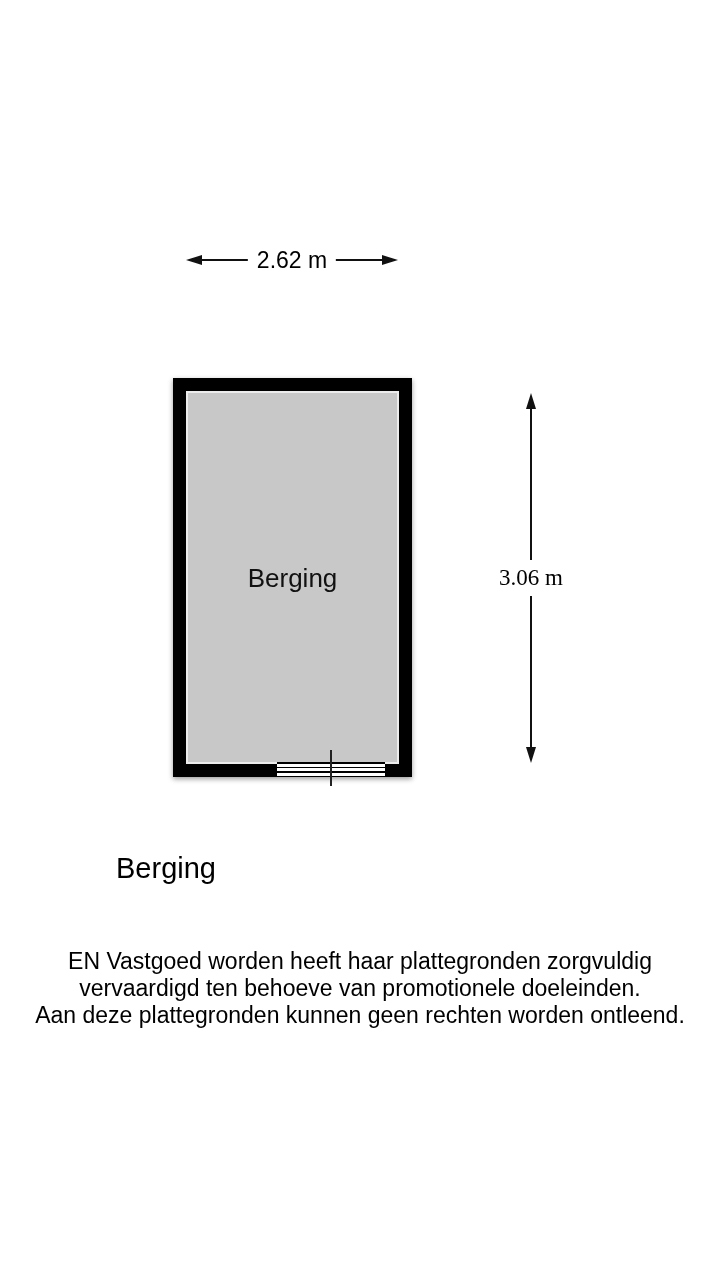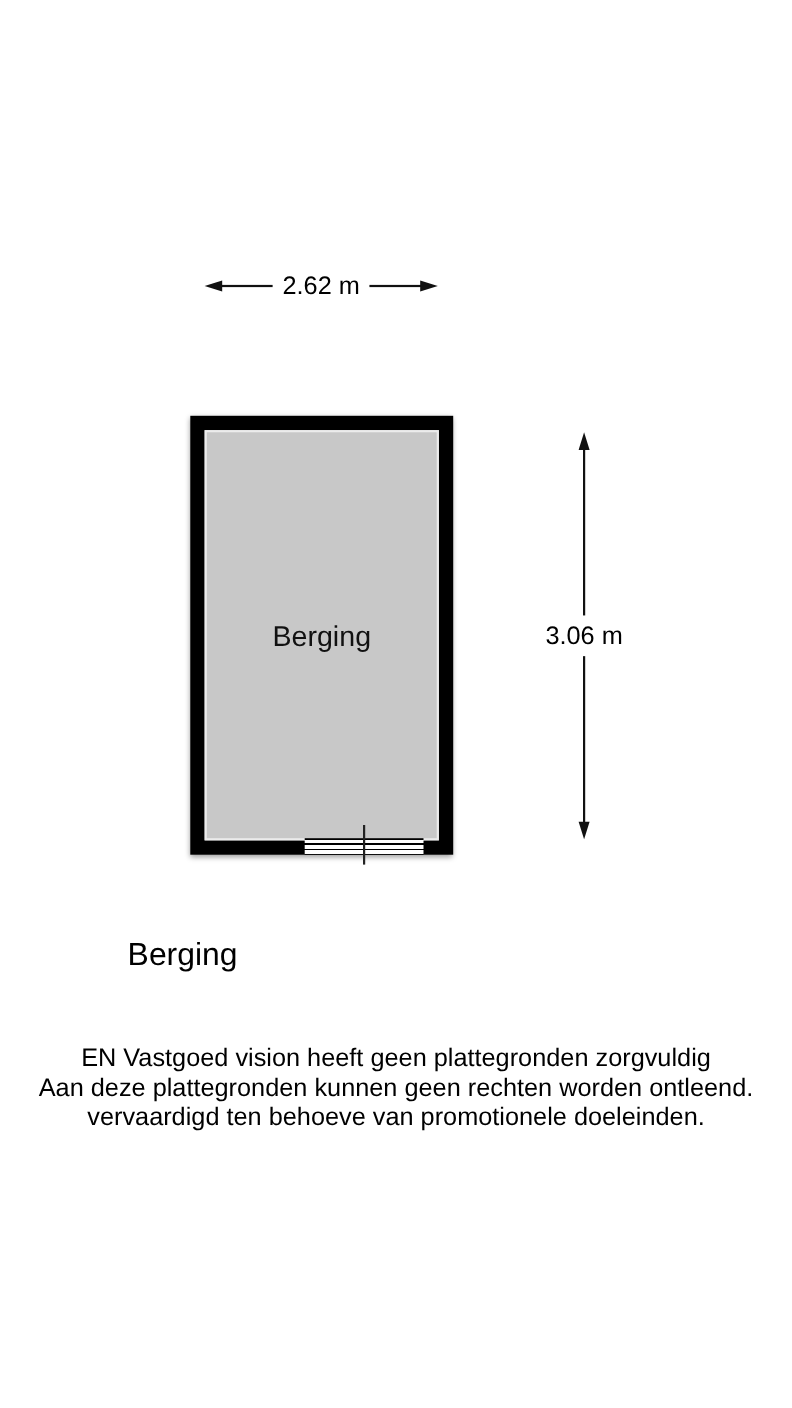--- a/index.html
+++ b/index.html
@@ -70,20 +70,21 @@
     border-top: 16px solid #111111;
   }
   .dim-v .dim-label {
     position: absolute;
     left: 1px; top: 50%;
     transform: translate(-50%, -50%);
     background: #ffffff;
     padding: 5px 7px;
     font-size: 23px;
     white-space: nowrap;
+    font-family: Liberation Serif, serif;
   }
 
   
   .room {
     position: absolute;
     left: 173px; top: 378px;
     width: 239px; height: 399px;
     background: #000000;
     box-shadow: 0 2px 5px rgba(0,0,0,0.40);
   }
@@ -156,16 +157,16 @@
 <div class="dim-v">
   <span class="arrowhead up"></span>
   <div class="dim-line"></div>
   <span class="arrowhead down"></span>
   <span class="dim-label">3.06 m</span>
 </div>
 
 <div class="plan-title">Berging</div>
 
 <div class="disclaimer">
-  <div>EN Vastgoed vision heeft geen plattegronden zorgvuldig</div>
+  <div>EN Vastgoed worden heeft haar plattegronden zorgvuldig</div>
+  <div>vervaardigd ten behoeve van promotionele doeleinden.</div>
   <div>Aan deze plattegronden kunnen geen rechten worden ontleend.</div>
-  <div>vervaardigd ten behoeve van promotionele doeleinden.</div>
 </div>
 
 </body></html>

